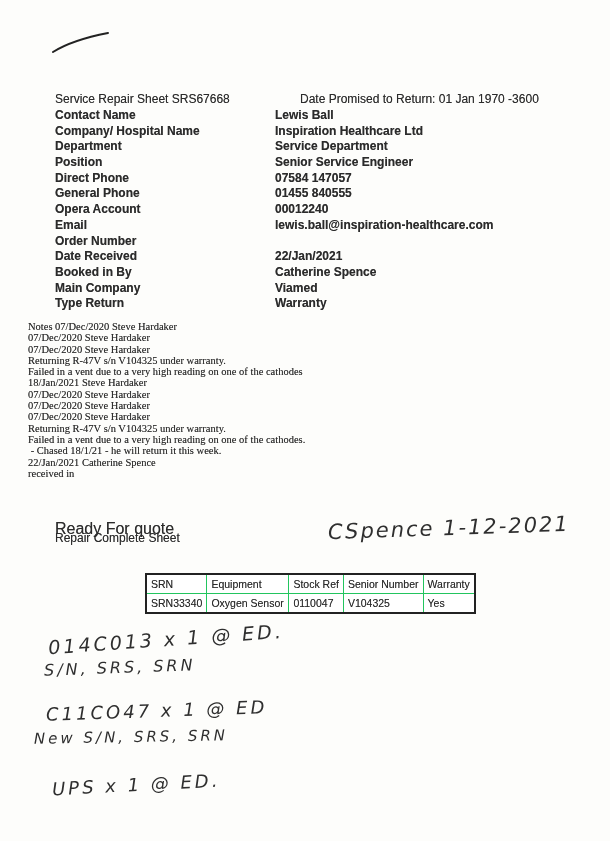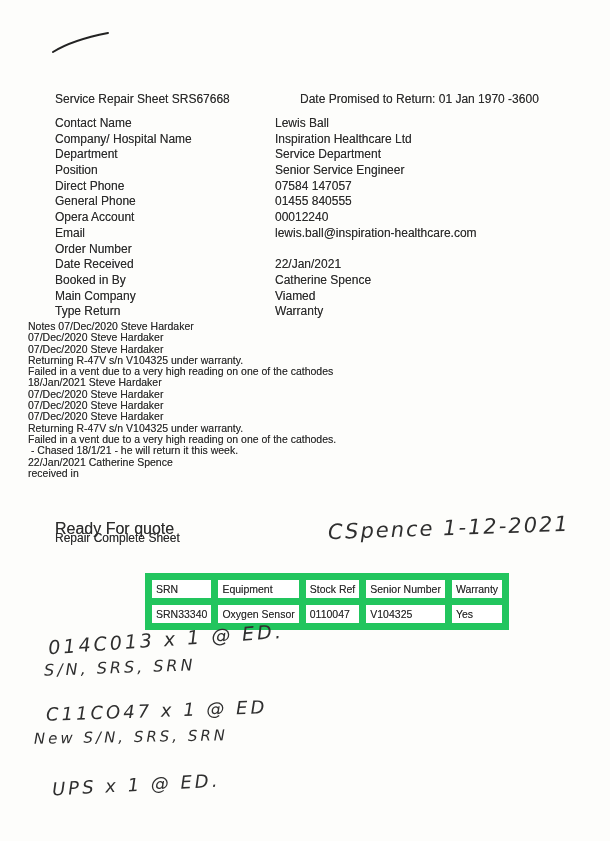--- a/index.html
+++ b/index.html
@@ -13,28 +13,28 @@
     color: #2b2b2b;
     overflow: hidden;
   }
   .typed { text-shadow: 0 0 0.5px rgba(40,40,40,0.55); }
 
   .pen-mark { position: absolute; left: 50px; top: 30px; }
 
   .doc-title { position: absolute; left: 55px; top: 92px; font-size: 12px; }
   .date-promised { position: absolute; left: 300px; top: 92px; font-size: 12px; }
 
-  .fields { position: absolute; left: 55px; top: 116px; width: 530px; }
+  .fields { position: absolute; left: 55px; top: 108px; width: 530px; font-weight: bold; }
   .field-row { display: flex; height: 15.7px; font-size: 12px; }
   .flabel { width: 220px; flex: 0 0 220px; }
   .fvalue { flex: 1; }
 
   .notes { position: absolute; left: 28px; top: 321px; width: 540px;
            font-size: 10.5px; line-height: 11.3px; }
-  .note-line { white-space: pre; }
+  .note-line { white-space: pre; font-family: Liberation Serif, serif; }
 
   .ready-quote { position: absolute; left: 55px; top: 520px; font-size: 16px; }
   .repair-label { position: absolute; left: 55px; top: 531px; font-size: 12px; }
 
   .handwriting {
     font-family: "DejaVu Sans", sans-serif;
     font-style: italic;
     color: #2f2f2f;
   }
   .signature {
@@ -43,21 +43,21 @@
     transform: rotate(-2deg);
   }
 
   .equip-table {
     position: absolute; left: 145px; top: 573px;
     border-collapse: collapse;
     font-size: 10.5px;
     background: #fff;
   }
   .equip-table th, .equip-table td {
-    border: 7px solid #22c55e;
+    border: 1px solid #22c55e;
     padding: 3px 4px 3px 4px;
     text-align: left;
     font-weight: normal;
     height: 18px;
     white-space: nowrap;
   }
   .equip-table { border: 2px solid #222; }
   .col-srn { width: 58px; }
   .col-equipment { width: 82px; }
   .col-stock { width: 54px; }

